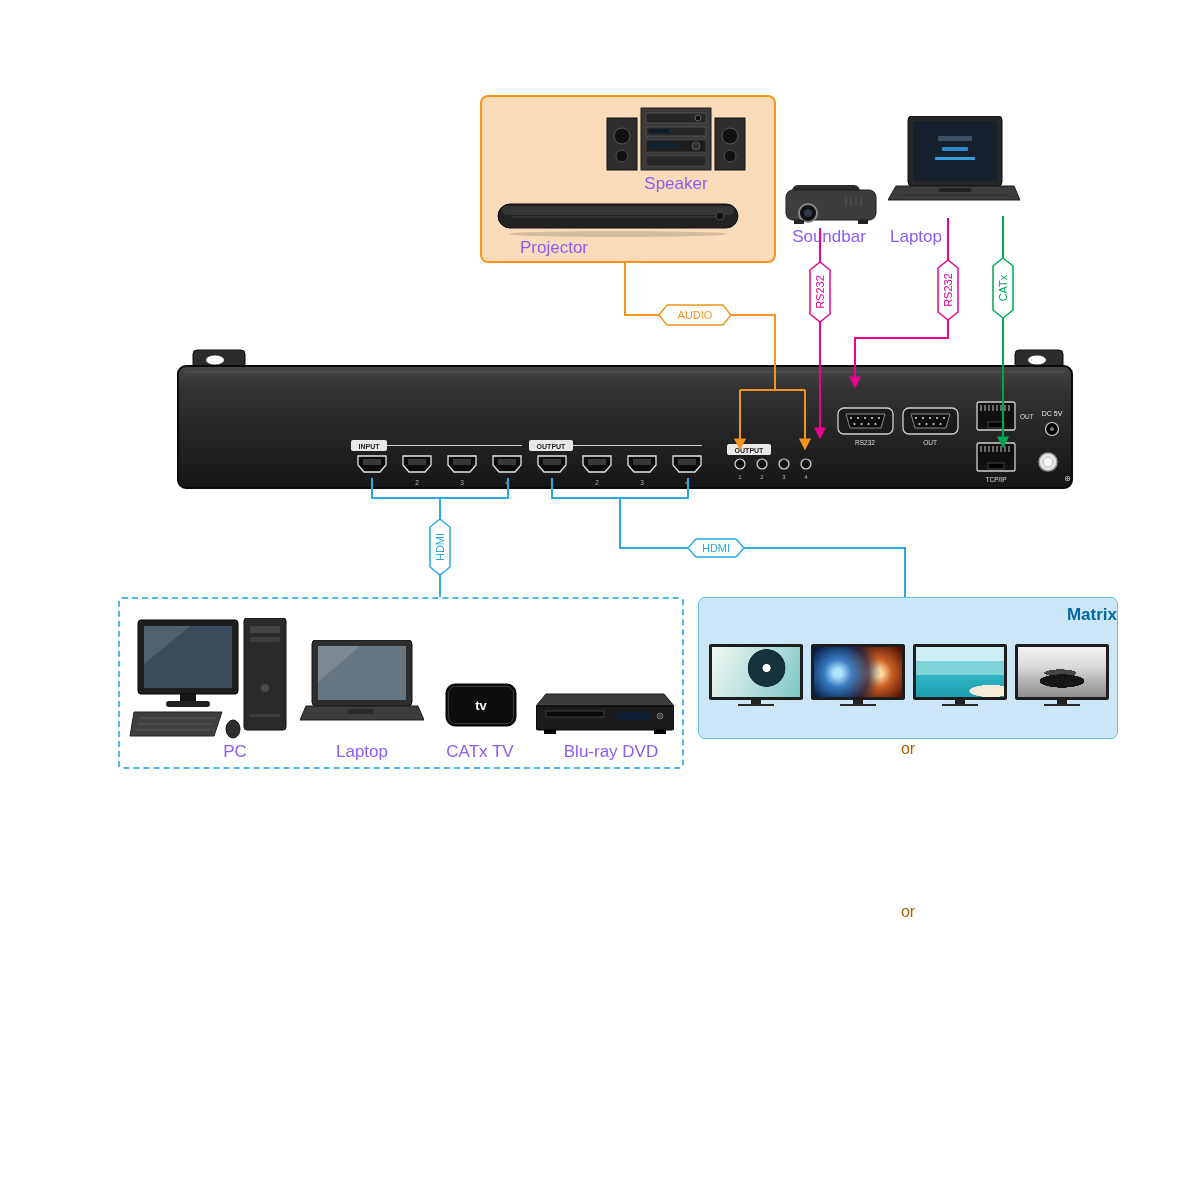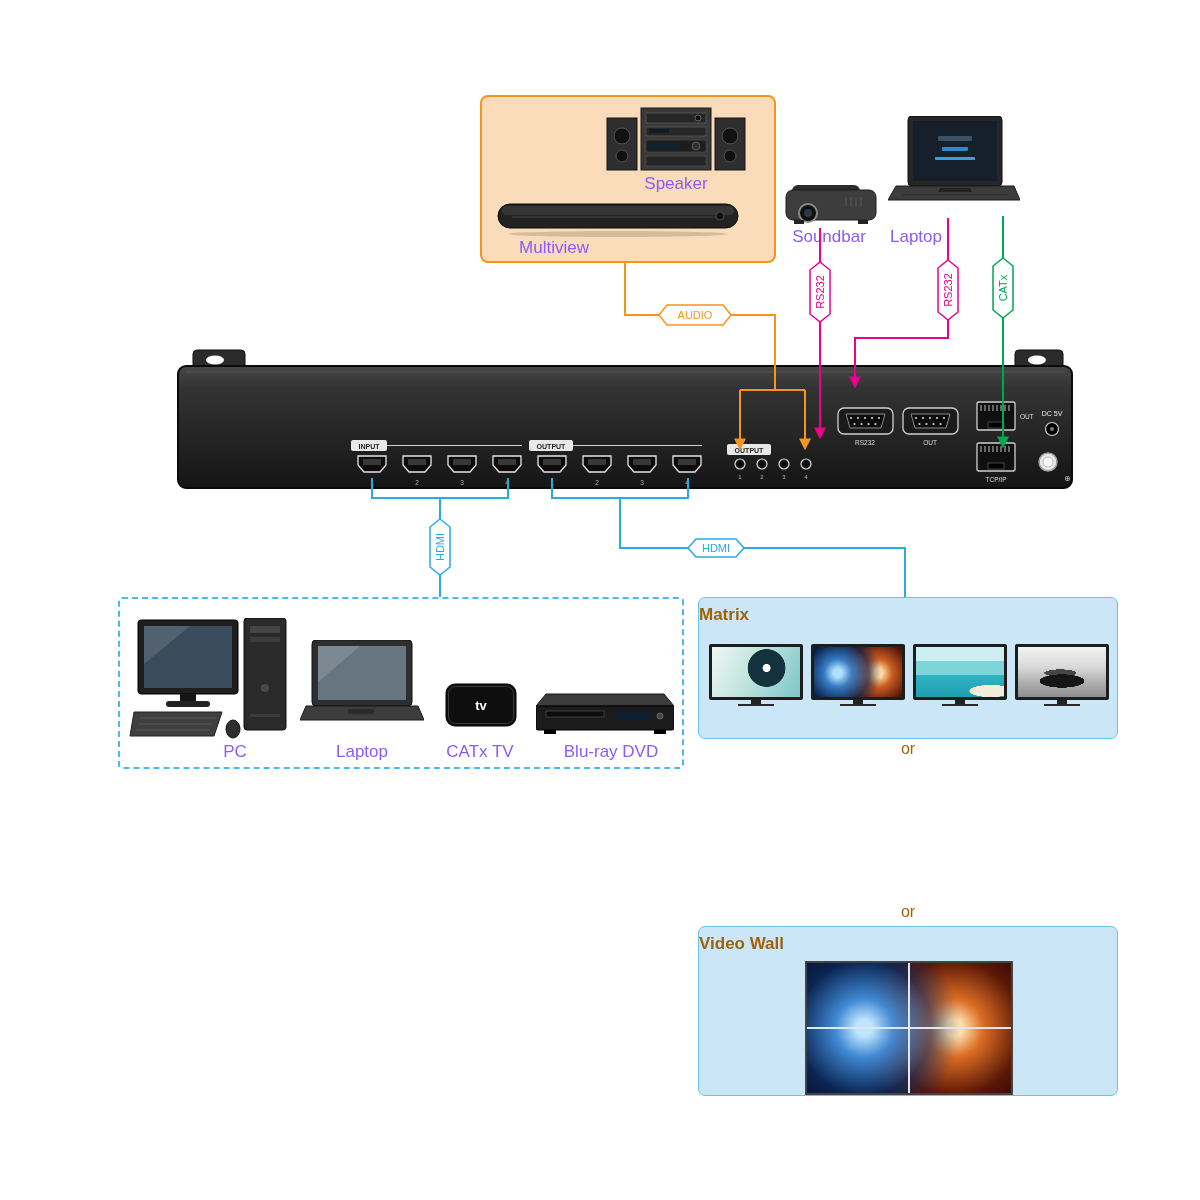--- a/index.html
+++ b/index.html
@@ -7,22 +7,22 @@
           font-family:"Liberation Sans",sans-serif;overflow:hidden;}
   .abs{position:absolute;}
   svg text{font-family:"Liberation Sans",sans-serif;}
   .dev-label{position:absolute;font-size:17px;color:#8b5cf6;text-align:center;}
   .audio-zone{position:absolute;left:480px;top:95px;width:296px;height:168px;
               background:#fbdcba;border:2px solid #f7941e;border-radius:8px;box-sizing:border-box;}
   .src-box{position:absolute;left:118px;top:597px;width:566px;height:172px;
            border:2px dashed #4cb9e8;border-radius:4px;box-sizing:border-box;}
   .panel{position:absolute;left:698px;width:420px;background:#cbe7f7;
          border:1.5px solid #66c3ea;border-radius:7px;box-sizing:border-box;}
-  .panel-title{position:absolute;left:0;right:0;top:7px;text-align:left;
-               font-weight:700;font-size:17px;color:#a16207;}
+  .panel-title{position:absolute;left:0;right:0;top:7px;text-align:right;
+               font-weight:700;font-size:17px;color:#0369a1;}
   .or-label{position:absolute;left:858px;width:100px;text-align:center;font-size:16px;color:#a16207;}
   
   .tv{position:absolute;width:94px;}
   .tv-screen{width:88px;height:50px;border:3px solid #1d1d1d;border-radius:2px;}
   .tv-stand{width:10px;height:4px;background:#222;margin:0 auto;}
   .tv-base{width:36px;height:2px;background:#2a2a2a;margin:0 auto;}
   .bg-disc{background:
      radial-gradient(circle at 62% 42%, #ffffff 0%, #ffffff 6%, transparent 7%),
      radial-gradient(circle at 62% 42%, #13323c 0%, #13323c 30%, transparent 31%),
      linear-gradient(115deg,#f0f7f3 0%,#bfe3de 45%,#7ec6c8 100%);}
@@ -74,21 +74,21 @@
   </svg>
   <div class="dev-label" style="left:606px;top:174px;width:140px">Speaker</div>
 
   <svg class="abs" style="left:496px;top:196px" width="244" height="42" viewBox="0 0 244 42">
     <ellipse cx="122" cy="38" rx="110" ry="3" fill="#000" opacity="0.15"></ellipse>
     <rect x="2" y="8" width="240" height="24" rx="12" fill="#222" stroke="#0a0a0a"></rect>
     <rect x="6" y="10" width="232" height="9" rx="4.5" fill="#3d3d3d" opacity="0.7"></rect>
     <line x1="16" y1="21" x2="228" y2="21" stroke="#4d4d4d" opacity="0.8"></line>
     <circle cx="224" cy="20" r="4" fill="#111" stroke="#555" stroke-width="0.8"></circle>
   </svg>
-  <div class="dev-label" style="left:484px;top:238px;width:140px">Multiview</div>
+  <div class="dev-label" style="left:484px;top:238px;width:140px">Projector</div>
 
   <svg class="abs" style="left:784px;top:180px" width="94" height="48" viewBox="0 0 94 48">
     <rect x="8" y="5" width="68" height="12" rx="6" fill="#2c2c2c"></rect>
     <rect x="2" y="10" width="90" height="30" rx="7" fill="#3d3d3d" stroke="#1c1c1c"></rect>
     <circle cx="24" cy="33" r="9" fill="#101010" stroke="#8a8a8a" stroke-width="2"></circle>
     <circle cx="24" cy="33" r="4" fill="#2b3a4a"></circle>
     <g stroke="#5a5a5a" stroke-width="1">
       <line x1="62" y1="17" x2="62" y2="26"></line>
         <line x1="67" y1="17" x2="67" y2="26"></line>
       <line x1="72" y1="17" x2="72" y2="26"></line>
@@ -325,24 +325,20 @@
       <div class="tv-stand"></div>
         <div class="tv-base"></div>
     </div>
   </div>
 
   <div class="or-label" style="top:740px">or</div>
 
 
   <div class="or-label" style="top:903px">or</div>
 
-  <div class="panel" style="top:926px;height:170px">
-    <div class="panel-title">Video Wall</div>
-    <div class="vwall"></div>
-  </div>
 
   <svg class="wires" width="1200" height="1200" viewBox="0 0 1200 1200">
     <defs>
       <marker id="ar-o" viewBox="0 0 10 10" refX="8" refY="5" markerWidth="6" markerHeight="6" orient="auto">
         <path d="M0,0 L10,5 L0,10 z" fill="#F7941E"></path>
         </marker>
       <marker id="ar-p" viewBox="0 0 10 10" refX="8" refY="5" markerWidth="6" markerHeight="6" orient="auto">
         <path d="M0,0 L10,5 L0,10 z" fill="#EC008C"></path>
         </marker>
       <marker id="ar-g" viewBox="0 0 10 10" refX="8" refY="5" markerWidth="6" markerHeight="6" orient="auto">

